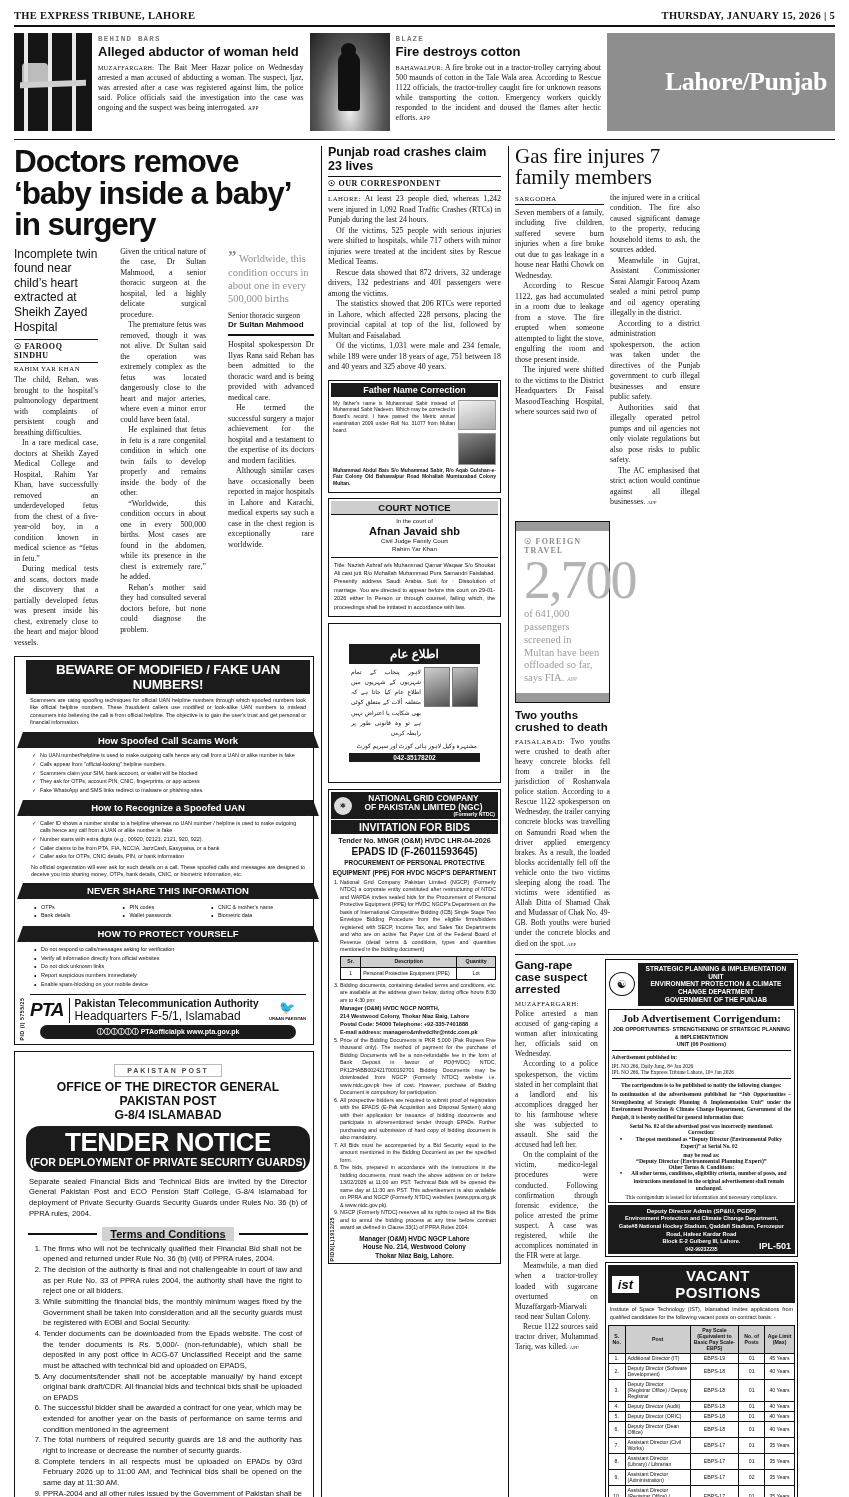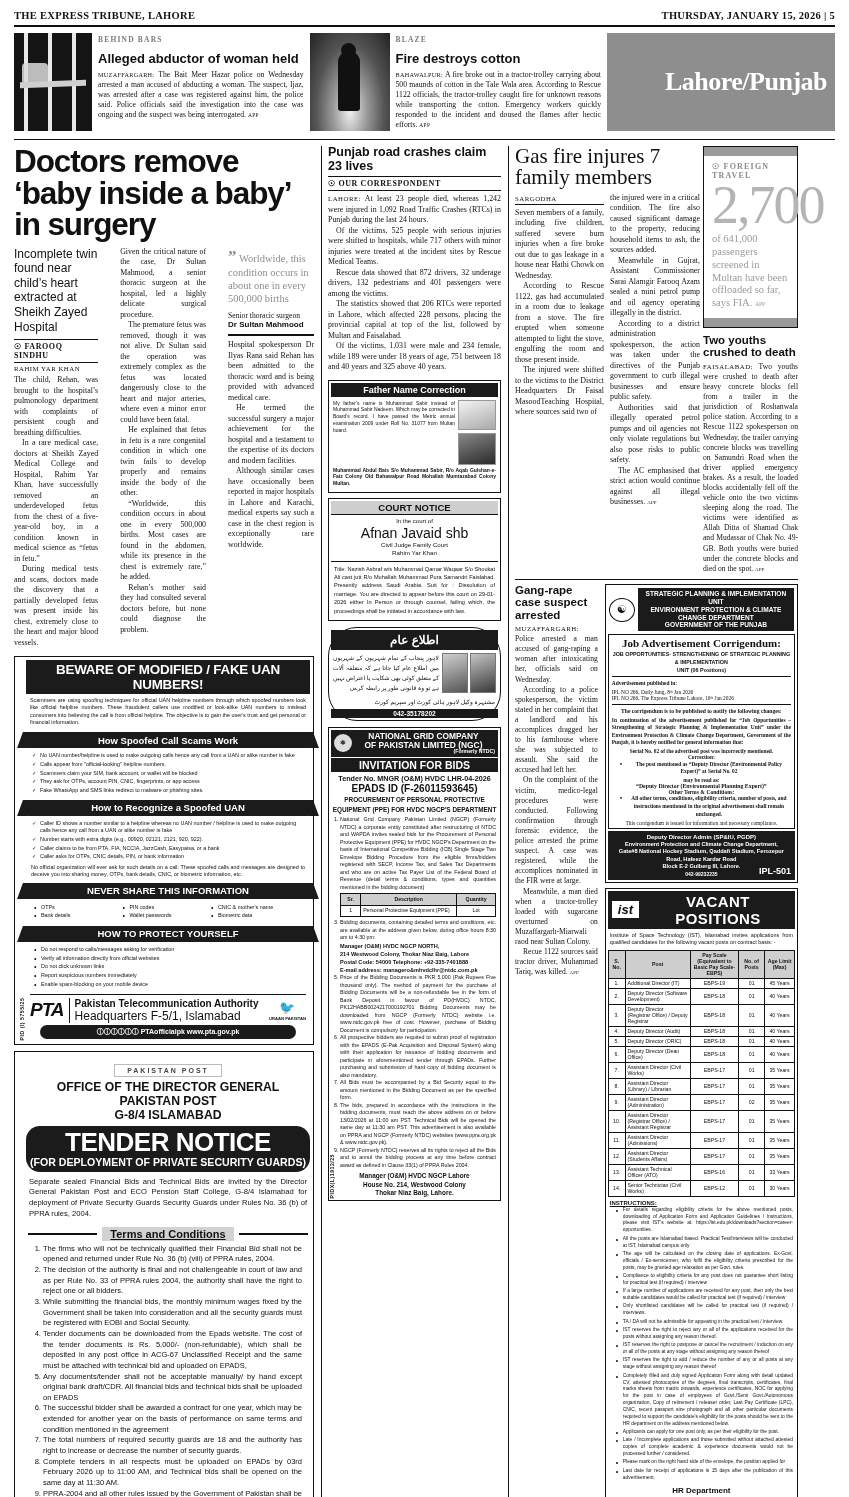--- a/index.html
+++ b/index.html
@@ -31,21 +31,21 @@
       #141414;
   }
   .ts-photo.a::after{content:"";position:absolute;left:6px;right:6px;top:48px;height:6px;background:#cfcfcf;transform:skewY(-2deg);}
   .ts-photo.a::before{content:"";position:absolute;left:8px;top:30px;width:26px;height:22px;border-radius:4px;background:#d9d9d9;opacity:.85;}
   .ts-photo.b { width:80px;
     background: radial-gradient(ellipse at 50% 80%, #f0f0f0 0%, #9a9a9a 30%, #555 60%, #222 100%);
     position:relative;}
   .ts-photo.b::after{content:"";position:absolute;left:28px;top:18px;width:22px;height:60px;border-radius:11px 11px 3px 3px;background:#111;}
   .ts-photo.b::before{content:"";position:absolute;left:31px;top:10px;width:15px;height:15px;border-radius:50%;background:#111;}
   .ts-text { flex:1; padding-top:2px; }
-  .kicker { font-size:7.5px; letter-spacing:1.2px; color:#7a7a7a; font-weight:bold; margin-bottom:8px;}
+  .kicker { font-size:7.5px; letter-spacing:1.2px; color:#7a7a7a; font-weight:bold; margin-bottom:2px;font-family:Liberation Mono, monospace;}
   .ts-head { font-family:"Liberation Sans", sans-serif; font-weight:bold; font-size:13px; line-height:1.12; margin-bottom:3px;}
   .ts-body { font-size:7.7px; line-height:1.32; text-align:justify; }
   .ts-body .dl { font-size:6.2px; letter-spacing:.3px; }
   .ts-body .src { font-size:5.4px; letter-spacing:.4px; }
   .flag { width:228px; background:#8e8e8e; display:flex; align-items:center; justify-content:flex-end; padding-right:8px;}
   .flag span { color:#fff; font-family:"Liberation Serif", serif; font-size:26px; font-weight:bold; letter-spacing:-.5px; }
 
   
   .main { display:flex; gap:7px; margin-top:6px; }
   .col-a { width:300px; }
@@ -323,28 +323,28 @@
             <div style="height:32px;background:linear-gradient(160deg,#888,#2a2a2a);border:1px solid #999;"></div>
           </div>
         </div>
         <div class="tiny2" style="font-weight:bold; padding:0 2px 3px; text-align:justify;">Muhammad Abdul Bais S/o Muhammad Sabir, R/o Aqab Gulshan-e-Faiz Colony Old Bahawalpur Road Mohallah Mumtazabad Colony Multan.</div>
       </div>
 
       <div class="ad" style="margin-top:5px; padding:2px;">
         <div class="graybar" style="font-size:9.5px; padding:1px 0; border-bottom:1px solid #111;">COURT NOTICE</div>
         <div style="text-align:center; padding:2px 0 3px; border-bottom:1px solid #111;">
           <div class="tiny2" style="font-size:6px;">In the court of</div>
-          <div style="font-family:'Liberation Sans',sans-serif; font-weight:normal; font-size:14px;">Afnan Javaid shb</div>
+          <div style="font-family:'Liberation Sans',sans-serif; font-weight:bold; font-size:11px;">Afnan Javaid shb</div>
           <div class="tiny2" style="font-size:6.2px;">Civil Judge Family Court</div>
           <div class="tiny2" style="font-size:6.2px;">Rahim Yar Khan</div>
         </div>
         <div class="tiny2" style="padding:3px 3px; text-align:justify; font-size:5.6px; line-height:1.5;">Title: Nazish Ashraf w/s Muhammad Qamar Waqaar S/o Shoukat Ali cast jutt R/o Muhallah Muhammad Pura Samandri Faislabad. Presently address Saudi Arabia. Suit for : Dissolution of marriage. You are directed to appear before this court on 29-01-2026 either In Person or through counsel, failing which, the proceedings shall be initiated in accordance with law.</div>
       </div>
 
-      <div class="ad" style="margin-top:6px; padding:2px;border-radius:29px;">
+      <div class="ad" style="margin-top:6px; padding:20px;">
         <div class="blkbar" style="font-size:12px; padding:3px 0;">اطلاع عام</div>
         <div style="display:flex;gap:3px;padding:3px 2px;">
           <div style="flex:1" class="urdu">
             لاہور پنجاب کے تمام شہریوں کے شہریوں میں
             اطلاع عام کیا جاتا ہے کہ متعلقہ ألات
             کے متعلق کوئی بھی شکایت یا اعتراض
             نہیں ہے تو وہ قانونی طور پر رابطہ کرےں
           </div>
           <div style="width:54px;display:flex;gap:2px;">
             <div style="flex:1;height:40px;background:linear-gradient(160deg,#d0d0d0,#555);border:1px solid #777;"></div>
@@ -407,21 +407,21 @@
           <div>House No. 214, Westwood Colony</div>
           <div>Thokar Niaz Baig, Lahore.</div>
         </div>
         <div class="pid" style="position:absolute;left:0;bottom:2px;">PIDX(L)1912/25</div>
       </div>
 
     </div>
 
     <div class="col-c vsep" style="padding-left:6px;">
 
-      <div style="display:flex;gap:3px;">
+      <div style="display:flex;gap:13px;flex-direction:column;">
         <div style="width:185px;">
           <h2 class="big">Gas fire injures 7 family members</h2>
           <div style="display:flex;gap:6px;">
             <div style="width:89px;">
               <div class="loc" style="border-bottom:1px solid #111;padding-bottom:2px;">SARGODHA</div>
               <div class="bodytext" style="margin-top:2px;">
                 <p>Seven members of a family, including five children, suffered severe burn injuries when a fire broke out due to gas leakage in a house near Hathi Chowk on Wednesday.</p>
                 <p>According to Rescue 1122, gas had accumulated in a room due to leakage from a stove. The fire erupted when someone attempted to light the stove, engulfing the room and those present inside.</p>
                 <p>The injured were shifted to the victims to the District Headquarters Dr Faisal MasoodTeaching Hospital, where sources said two of</p>
               </div>

